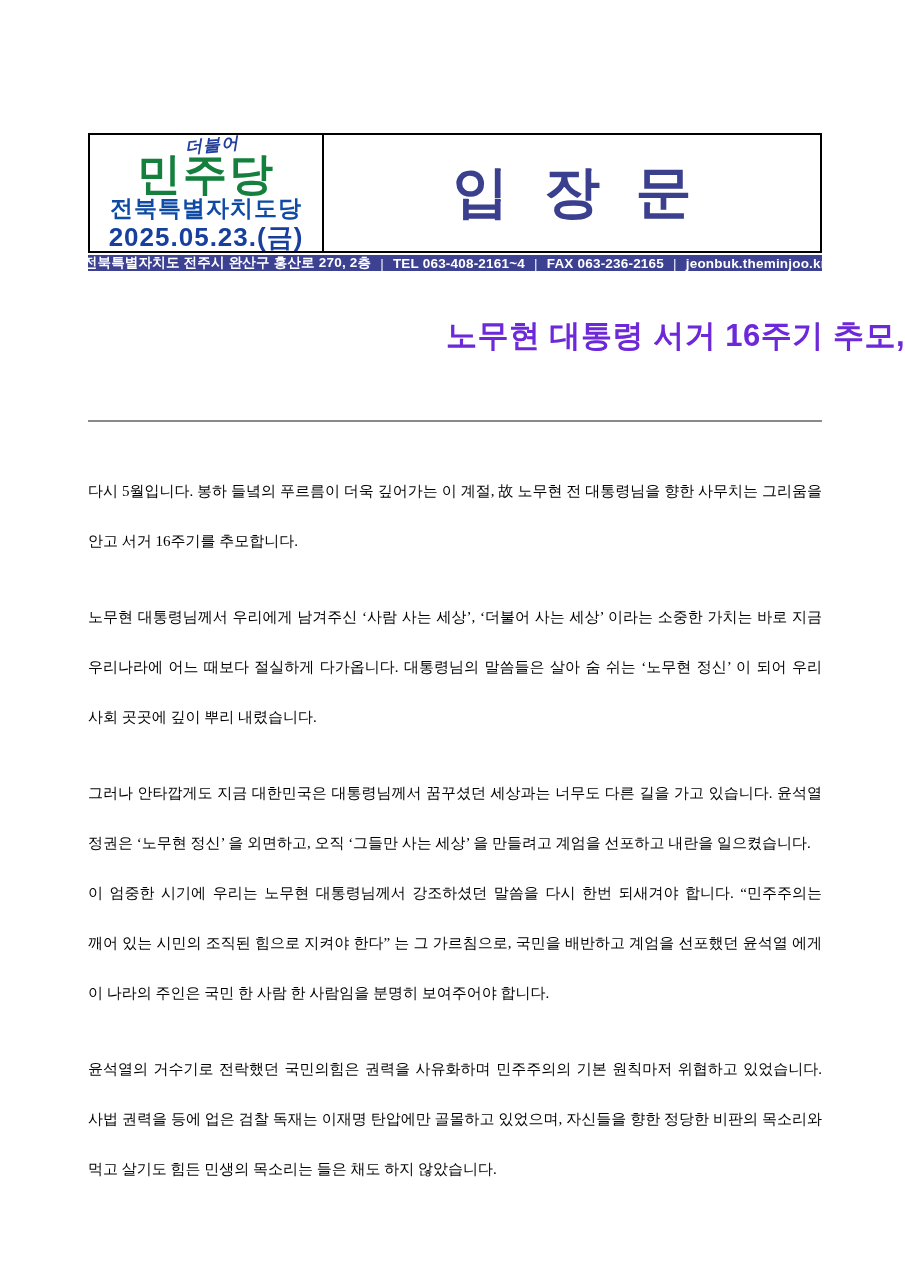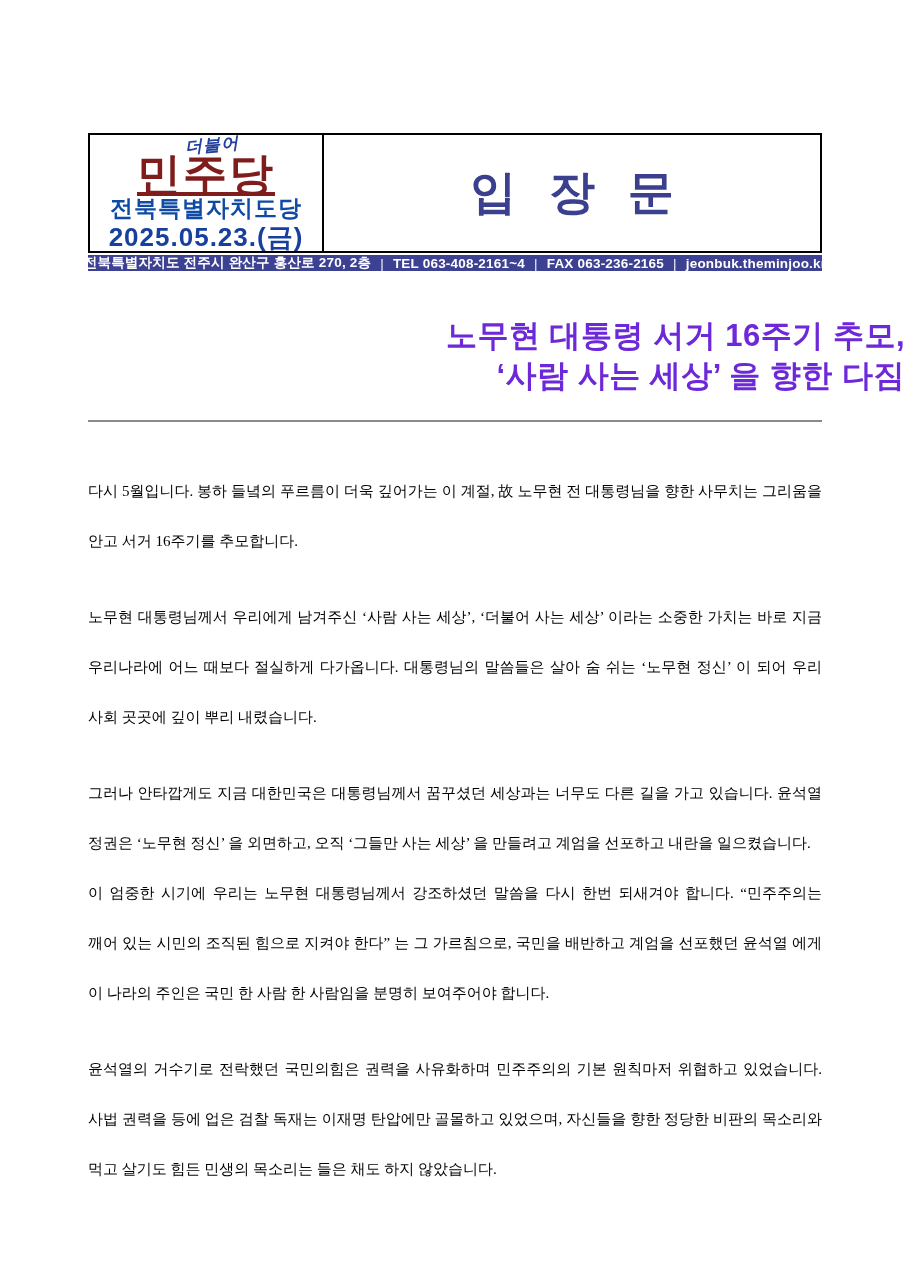--- a/index.html
+++ b/index.html
@@ -34,24 +34,23 @@
     font-weight:bold; font-style:italic;
     font-size:17px; line-height:17px;
     color:#24409e;
     transform:rotate(-5deg) translateX(6px);
     letter-spacing:1px;
   }
   .logo-party {
     font-family:"Liberation Sans","DejaVu Sans",sans-serif;
     font-weight:900;
     font-size:44px; line-height:44px;
-    color:#7f1d1d;
+    color:#15803d;
     letter-spacing:2px;
     margin-top:-2px;
-    text-decoration:underline;
   }
   .logo-branch {
     font-family:"Liberation Sans","DejaVu Sans",sans-serif;
     font-weight:800;
     font-size:23px; line-height:24px;
     color:#0f4ba5;
     letter-spacing:1px;
   }
   .logo-date {
     font-family:"Liberation Sans","DejaVu Sans",sans-serif;
@@ -61,21 +60,21 @@
     letter-spacing:1px;
     margin-top:2px;
   }
   .doc-type-cell {
     flex:1;
     display:flex; align-items:center; justify-content:center;
   }
   .doc-type {
     font-family:"Liberation Sans","DejaVu Sans",sans-serif;
     font-weight:900;
-    font-size:46px;
+    font-size:56px;
     color:#3a3f8e;
     letter-spacing:10px;
     padding-left:10px;
   }
   .contact-bar {
     margin-top:2px;
     background:#3d4191;
     color:#ffffff;
     height:16px;
     display:flex; align-items:center; justify-content:center;
@@ -137,21 +136,20 @@
       <span>TEL 063-408-2161~4</span>
       <span class="sep">|</span>
       <span>FAX 063-236-2165</span>
       <span class="sep">|</span>
       <span>jeonbuk.theminjoo.kr</span>
     </div>
   </div>
 
   <div class="main-title">
     <div>노무현 대통령 서거 16주기 추모,</div>
-    <div>‘사람 사는 세상’ 을 향한 다짐</div>
   </div>
 
   <hr class="title-rule">
 
   <div class="body-text">
     <p>다시 5월입니다. 봉하 들녘의 푸르름이 더욱 깊어가는 이 계절, 故 노무현 전 대통령님을 향한 사무치는 그리움을 안고 서거 16주기를 추모합니다.</p>
     <p>노무현 대통령님께서 우리에게 남겨주신 ‘사람 사는 세상’, ‘더불어 사는 세상’ 이라는 소중한 가치는 바로 지금 우리나라에 어느 때보다 절실하게 다가옵니다. 대통령님의 말씀들은 살아 숨 쉬는 ‘노무현 정신’ 이 되어 우리 사회 곳곳에 깊이 뿌리 내렸습니다.</p>
     <p class="no-gap">그러나 안타깝게도 지금 대한민국은 대통령님께서 꿈꾸셨던 세상과는 너무도 다른 길을 가고 있습니다. 윤석열 정권은 ‘노무현 정신’ 을 외면하고, 오직 ‘그들만 사는 세상’ 을 만들려고 계엄을 선포하고 내란을 일으켰습니다.</p>
     <p>이 엄중한 시기에 우리는 노무현 대통령님께서 강조하셨던 말씀을 다시 한번 되새겨야 합니다. “민주주의는 깨어 있는 시민의 조직된 힘으로 지켜야 한다” 는 그 가르침으로, 국민을 배반하고 계엄을 선포했던 윤석열 에게 이 나라의 주인은 국민 한 사람 한 사람임을 분명히 보여주어야 합니다.</p>
     <p>윤석열의 거수기로 전락했던 국민의힘은 권력을 사유화하며 민주주의의 기본 원칙마저 위협하고 있었습니다. 사법 권력을 등에 업은 검찰 독재는 이재명 탄압에만 골몰하고 있었으며, 자신들을 향한 정당한 비판의 목소리와 먹고 살기도 힘든 민생의 목소리는 들은 채도 하지 않았습니다.</p>

